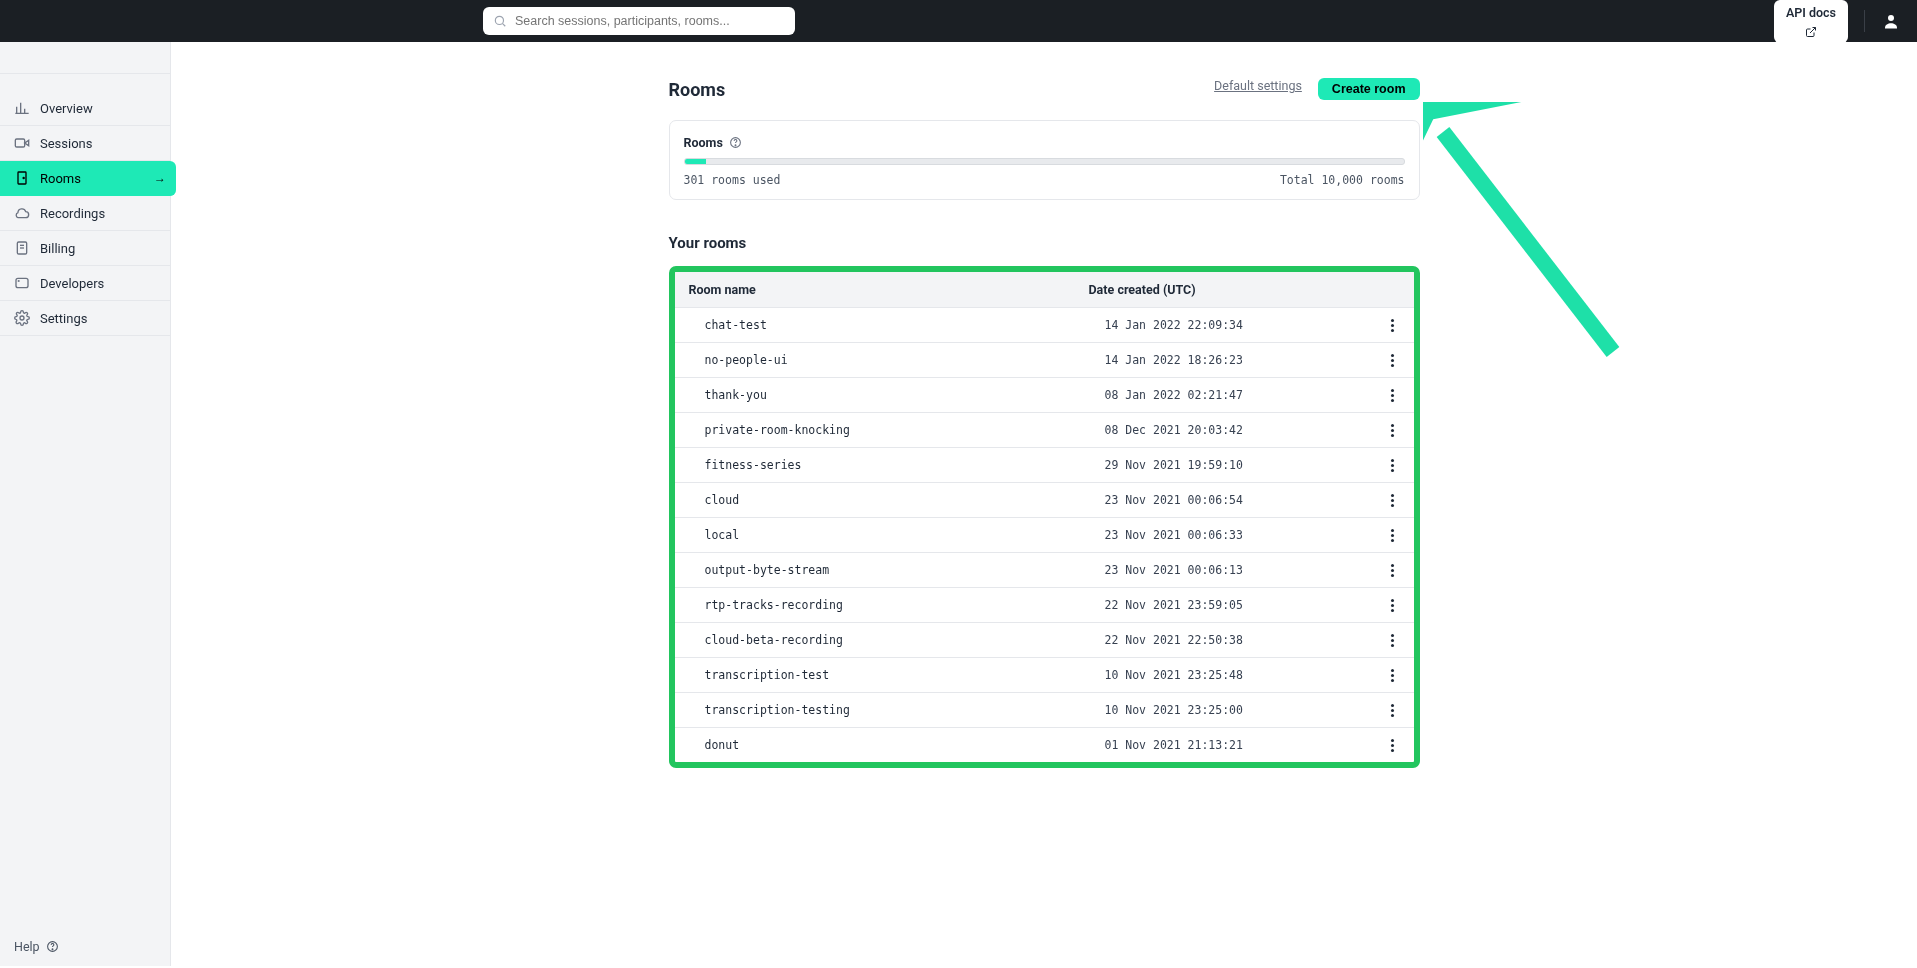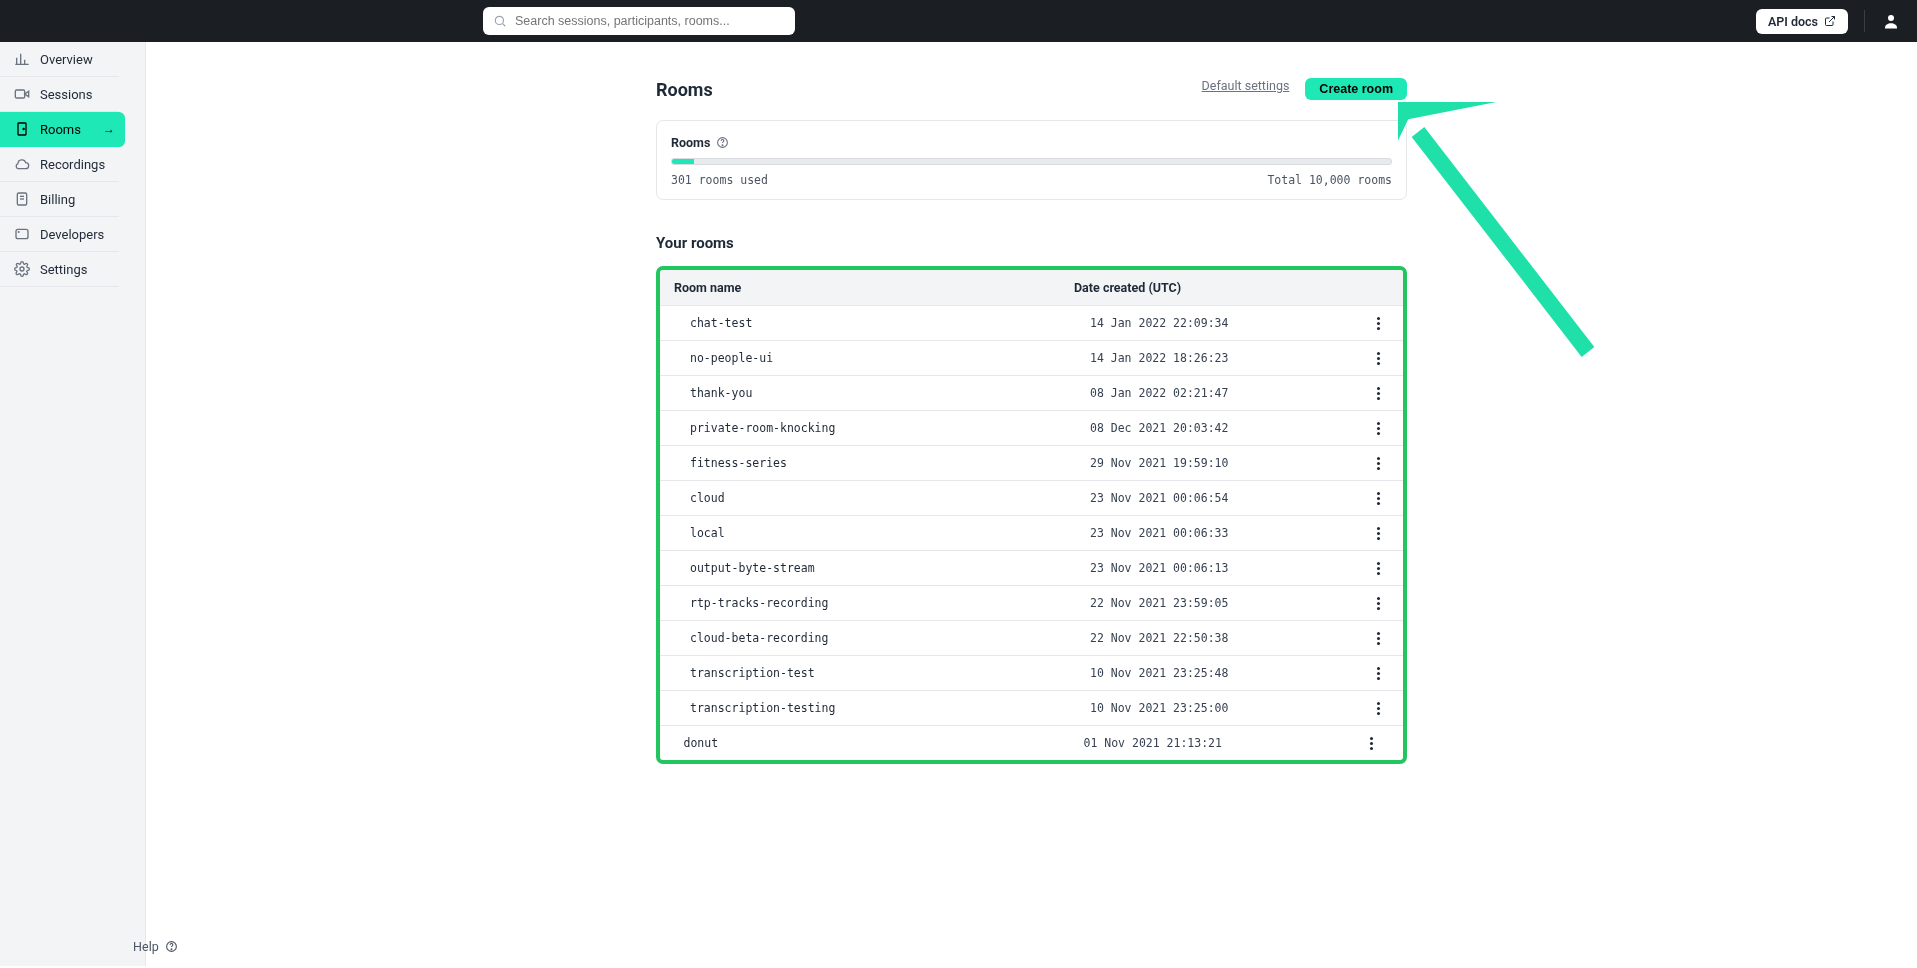--- a/index.html
+++ b/index.html
@@ -4,28 +4,28 @@
   <style>
     * { margin: 0; padding: 0; box-sizing: border-box; }
     body { font-family: -apple-system, BlinkMacSystemFont, "Segoe UI", Roboto, Helvetica, Arial, sans-serif; background: #fff; color: #1f2937; }
 
     
     .topbar { background: #1b1f24; height: 42px; display: flex; align-items: center; padding: 0 16px; position: relative; }
     .search-wrap { position: absolute; left: 483px; width: 312px; height: 28px; background: #fff; border-radius: 6px; display: flex; align-items: center; padding: 0 10px; }
     .search-wrap svg { width: 14px; height: 14px; color: #9ca3af; flex-shrink:0; }
     .search-input { border: none; outline: none; flex: 1; font-size: 12.5px; margin-left: 8px; background: transparent; }
     .topbar-right { margin-left: auto; display: flex; align-items: center; gap: 16px; }
-    .api-docs-btn { background: #fff; border-radius: 6px; padding: 5px 12px; font-size: 12.5px; font-weight: 600; display: inline-flex; align-items: center; gap: 6px; cursor: pointer; }
+    .api-docs-btn { background: #fff; border-radius: 6px; padding: 5px 12px; font-size: 12.5px; font-weight: 600; display: inline-flex; align-items: center; gap: 6px; cursor: pointer; flex-direction: column; }
     .api-docs-btn svg { width: 12px; height: 12px; }
     .divider-v { width: 1px; height: 22px; background: #3a3f47; }
     .avatar-btn { width: 20px; height: 20px; color: #fff; cursor: pointer; display:flex; align-items:center; justify-content:center;}
 
     
     .layout { display: flex; height: calc(100vh - 44px); }
-    .sidebar { width: 146px; background: #f3f4f6; border-right: 1px solid #e5e7eb; display:flex; flex-direction:row; }
+    .sidebar { width: 171px; background: #f3f4f6; border-right: 1px solid #e5e7eb; display:flex; flex-direction:column;gap:17px; }
     .sidebar-spacer-top { height: 32px; border-bottom: 1px solid #e5e7eb;}
     .nav { list-style:none; }
     .nav-item { display:flex; align-items:center; gap:10px; padding: 9px 14px; font-size: 13px; cursor:pointer; border-bottom:1px solid #e5e7eb; position:relative;}
     .nav-item svg { width:16px; height:16px; color:#6b7280; flex-shrink:0;}
     .nav-item.active { background:#1ee9b6; color:#000; border-bottom-color:#1ee9b6; border-radius:0 6px 6px 0; margin-right:-6px; padding-right:20px;}
     .nav-item.active svg { color:#000;}
     .nav-item .arrow { position:absolute; right:10px; font-size:12px;}
     .sidebar-footer { margin-top:auto; padding:12px 14px; font-size:12.5px; display:flex; align-items:center; gap:6px; color:#4b5563;}
     .sidebar-footer svg{width:13px;height:13px;}
 
@@ -40,27 +40,27 @@
 
     .card { border:1px solid #e5e7eb; border-radius:7px; padding:14px 14px 12px 14px;}
     .card-title { font-size:12.5px; font-weight:700; display:flex; align-items:center; gap:6px; margin-bottom:8px;}
     .card-title svg{width:13px;height:13px;color:#6b7280;}
     .progress { height:7px; background:#e8eaed; border:1px solid #d8dbdf; border-radius:3px; overflow:hidden; margin-bottom:8px;}
     .progress-fill { height:100%; background:#1ee9b6; width:3.01%;}
     .progress-labels { display:flex; justify-content:space-between; font-family: ui-monospace, SFMono-Regular, Menlo, monospace; font-size:11.5px; color:#4b5563;gap:19px;}
 
     .section-title { font-size:15px; font-weight:700; margin:34px 0 14px 0;}
 
-    .table { border:4px solid #22c55e; border-radius:7px; overflow:hidden;}
+    .table { border:6px solid #22c55e; border-radius:7px; overflow:hidden;}
     .thead { background:#f3f4f6; display:flex; padding:10px 14px; font-size:12.5px; font-weight:700; border-bottom:1px solid #e5e7eb;}
     .col-name { flex:0 0 400px;}
     .col-date { flex:0 0 280px;}
     .col-menu { flex:1; text-align:right;}
     .trow { display:flex; align-items:center; padding:9px 30px; border-bottom:1px solid #e5e7eb; font-size:12px;}
-    .trow:last-child{border-bottom:none;justify-content:center;}
+    .trow:last-child{border-bottom:none;}
     .cell-name { flex:0 0 400px; font-family: ui-monospace, SFMono-Regular, Menlo, monospace; font-size:11.5px;}
     .cell-date { flex:0 0 280px; font-family: ui-monospace, SFMono-Regular, Menlo, monospace; font-size:11.5px; color:#374151;}
     .cell-menu { flex:1; display:flex; justify-content:flex-end;}
     .kebab { width:16px; height:16px; cursor:pointer; display:flex; flex-direction:column; align-items:center; justify-content:center; gap:2px;}
     .kebab span{width:3px;height:3px;border-radius:50%;background:#1f2937;}
 
     
     .annot-arrow { position:absolute; left:1252px; top:60px; pointer-events:none;}
   </style>
 </head>

